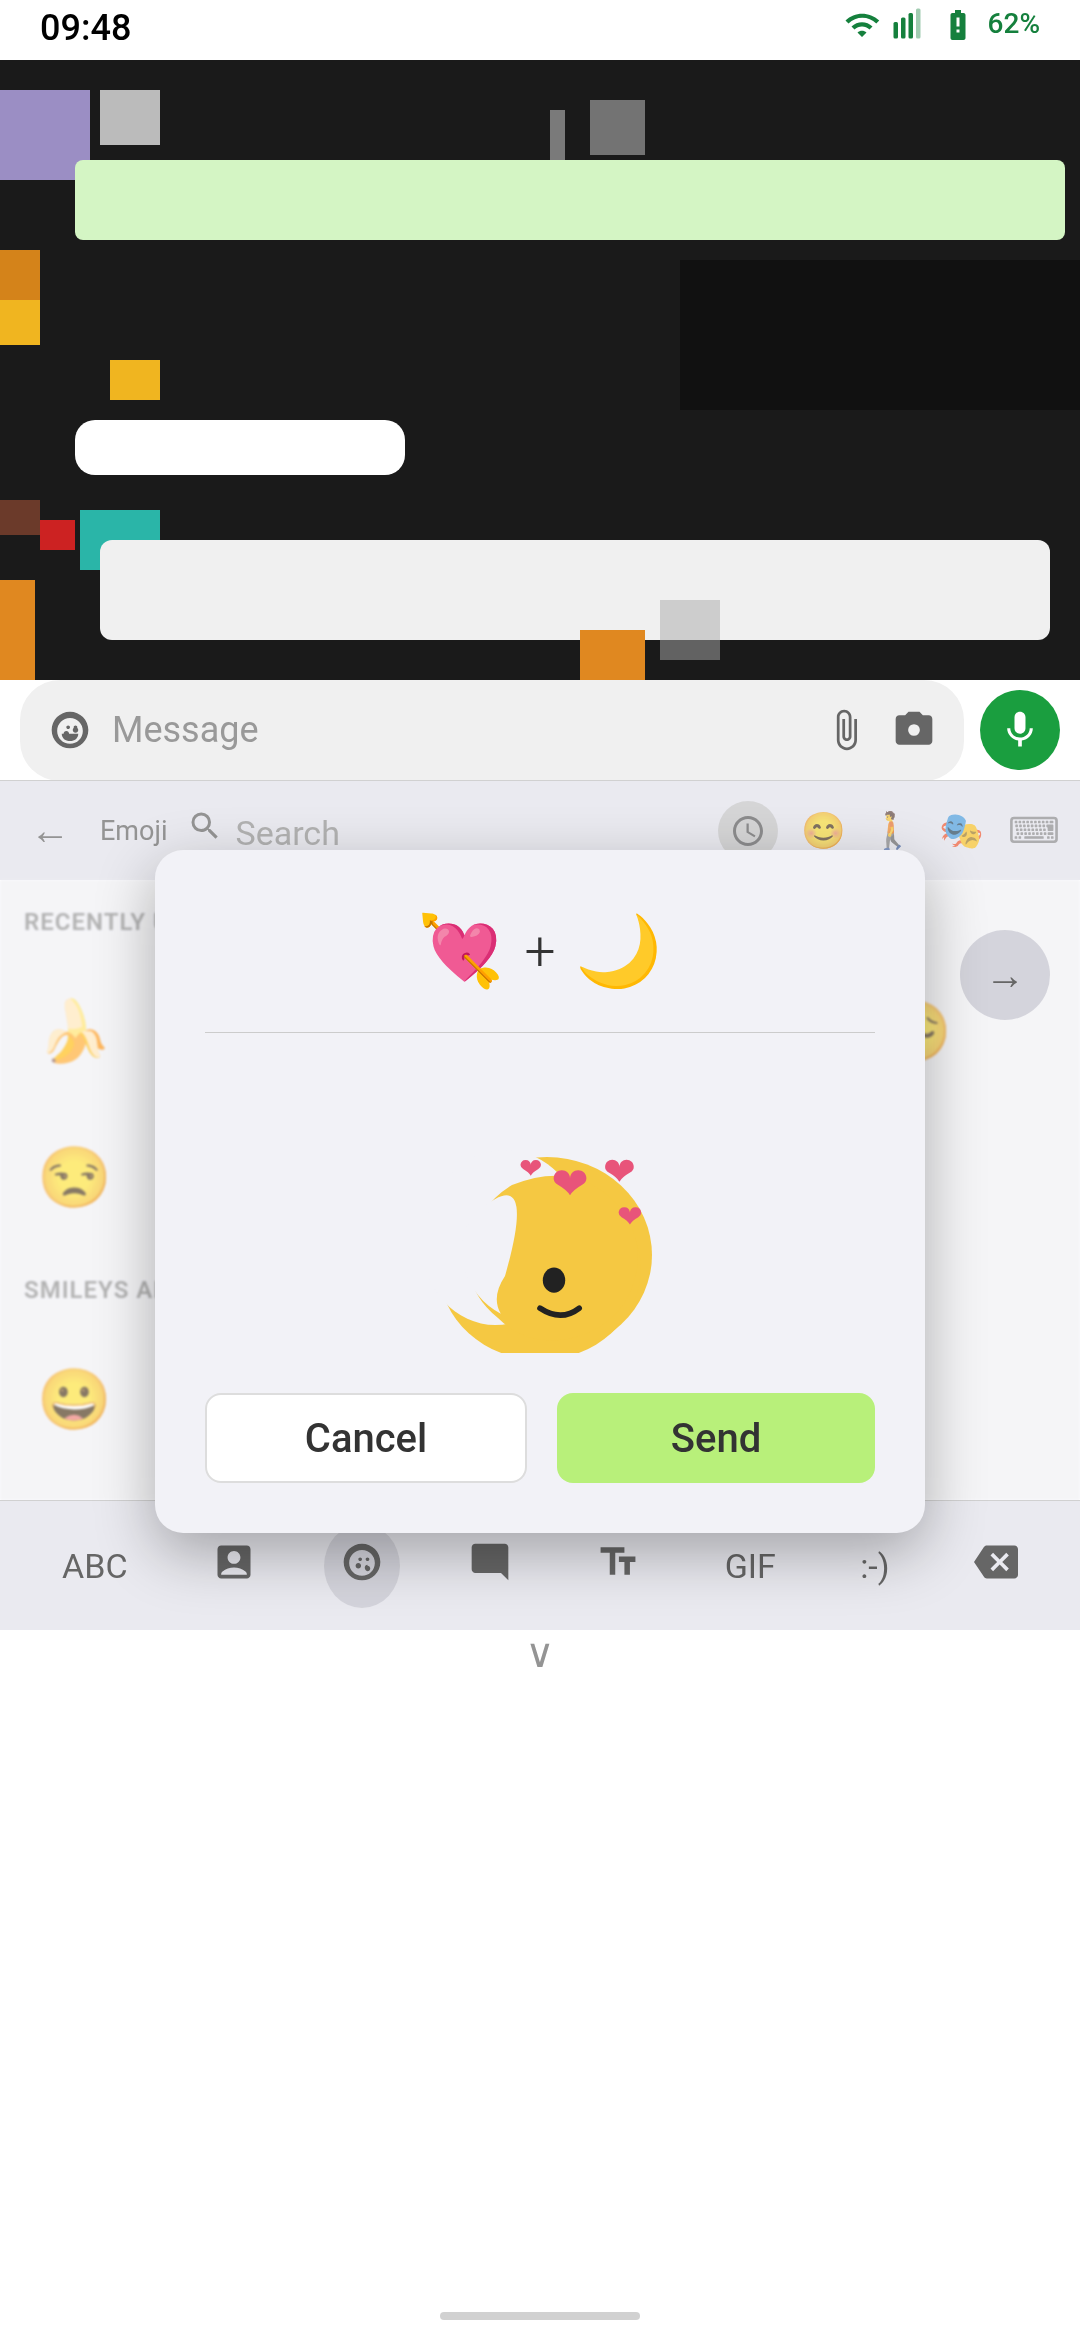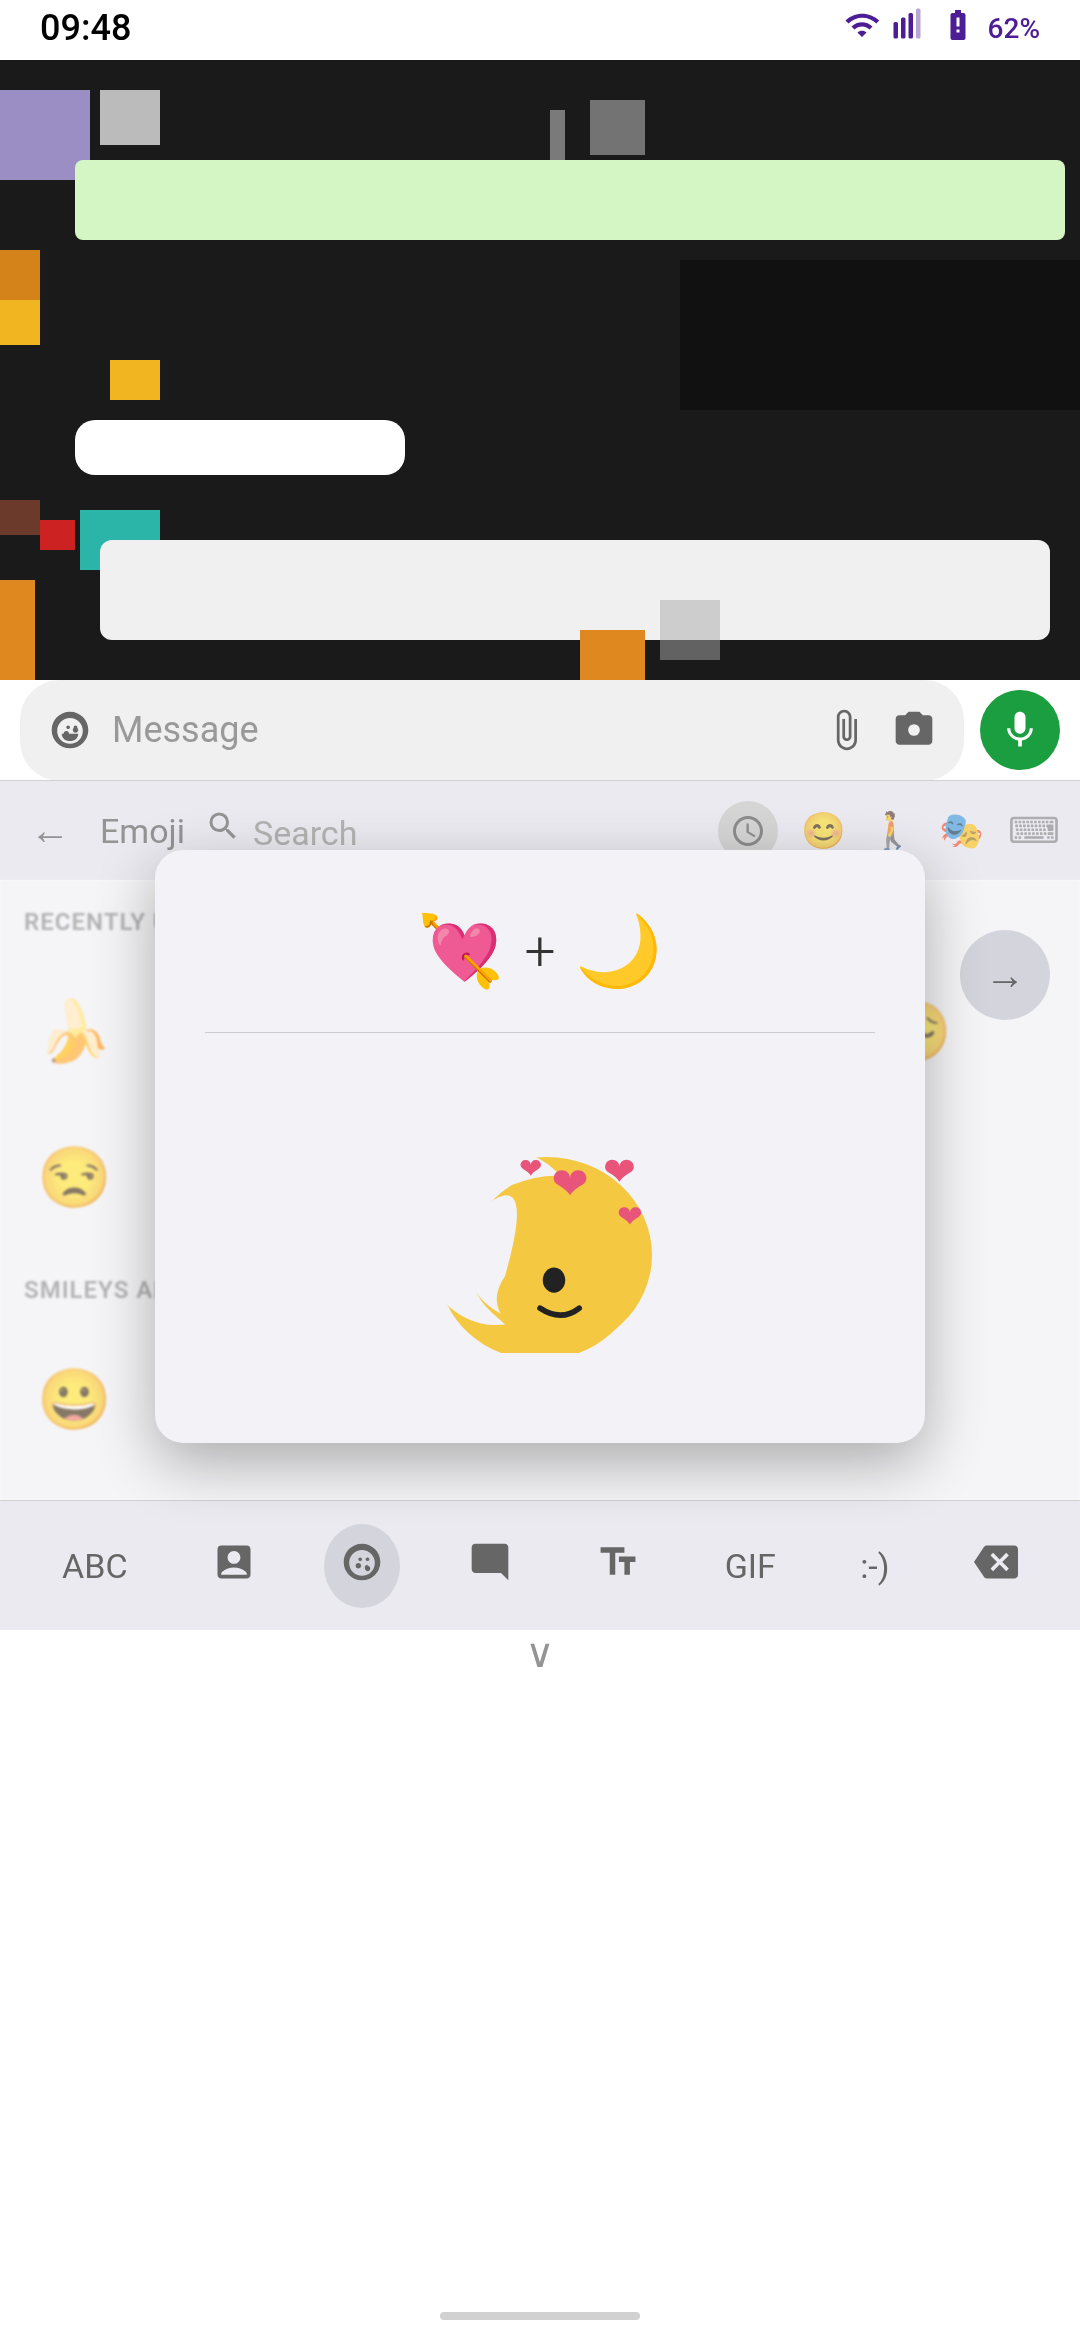--- a/index.html
+++ b/index.html
@@ -30,24 +30,23 @@
     }
 
     .status-time {
       font-size: 36px;
       font-weight: 500;
       color: #000;
     }
 
     .status-icons {
       display: flex;
-      align-items: center;
       gap: 12px;
       font-size: 30px;
-      color: #4c1d95;
+      color: #15803d;
     }
 
     .battery-text {
       font-size: 28px;
       font-weight: 500;
     }
 
     
     .chat-area {
       position: absolute;
@@ -170,21 +169,21 @@
       border-top: 1px solid #ccc;
     }
 
     .back-arrow {
       font-size: 40px;
       color: #888;
       padding: 10px;
     }
 
     .emoji-label {
-      font-size: 34px;
+      font-size: 27px;
       color: #888;
       font-weight: 400;
     }
 
     .search-area {
       display: flex;
       align-items: flex-end;
       gap: 12px;
       flex: 1;
     }
@@ -576,20 +575,24 @@
 
       <path d="M100 168 Q115 178 128 168" stroke="#222" stroke-width="4" fill="none" stroke-linecap="round"></path>
 
       <text x="108" y="90" font-size="32" fill="#e8547a">❤</text>
       <text x="145" y="80" font-size="28" fill="#e8547a">❤</text>
       <text x="155" y="110" font-size="22" fill="#e8547a">❤</text>
       <text x="85" y="75" font-size="20" fill="#e8547a">❤</text>
     </svg>
   </div>
 
+  <div class="dialog-buttons">
+    <div class="dialog-cancel-btn">Cancel</div>
+    <div class="dialog-send-btn">Send</div>
+  </div>
 </div>
 
 <div class="emoji-keyboard-bottom">
   <div class="bottom-kb-btn">ABC</div>
   <div class="bottom-kb-btn">
     <svg viewBox="0 0 24 24" fill="#555" width="44" height="44">
       <path d="M19 3H5c-1.1 0-2 .9-2 2v14c0 1.1.9 2 2 2h14c1.1 0 2-.9 2-2V5c0-1.1-.9-2-2-2zm-7 3c1.93 0 3.5 1.57 3.5 3.5S13.93 13 12 13s-3.5-1.57-3.5-3.5S10.07 6 12 6zm7 13H5v-.23c0-.62.28-1.2.76-1.58C7.47 15.82 9.64 15 12 15s4.53.82 6.24 2.19c.48.38.76.97.76 1.58V19z"></path>
     </svg>
   </div>
   <div class="bottom-kb-btn active">

